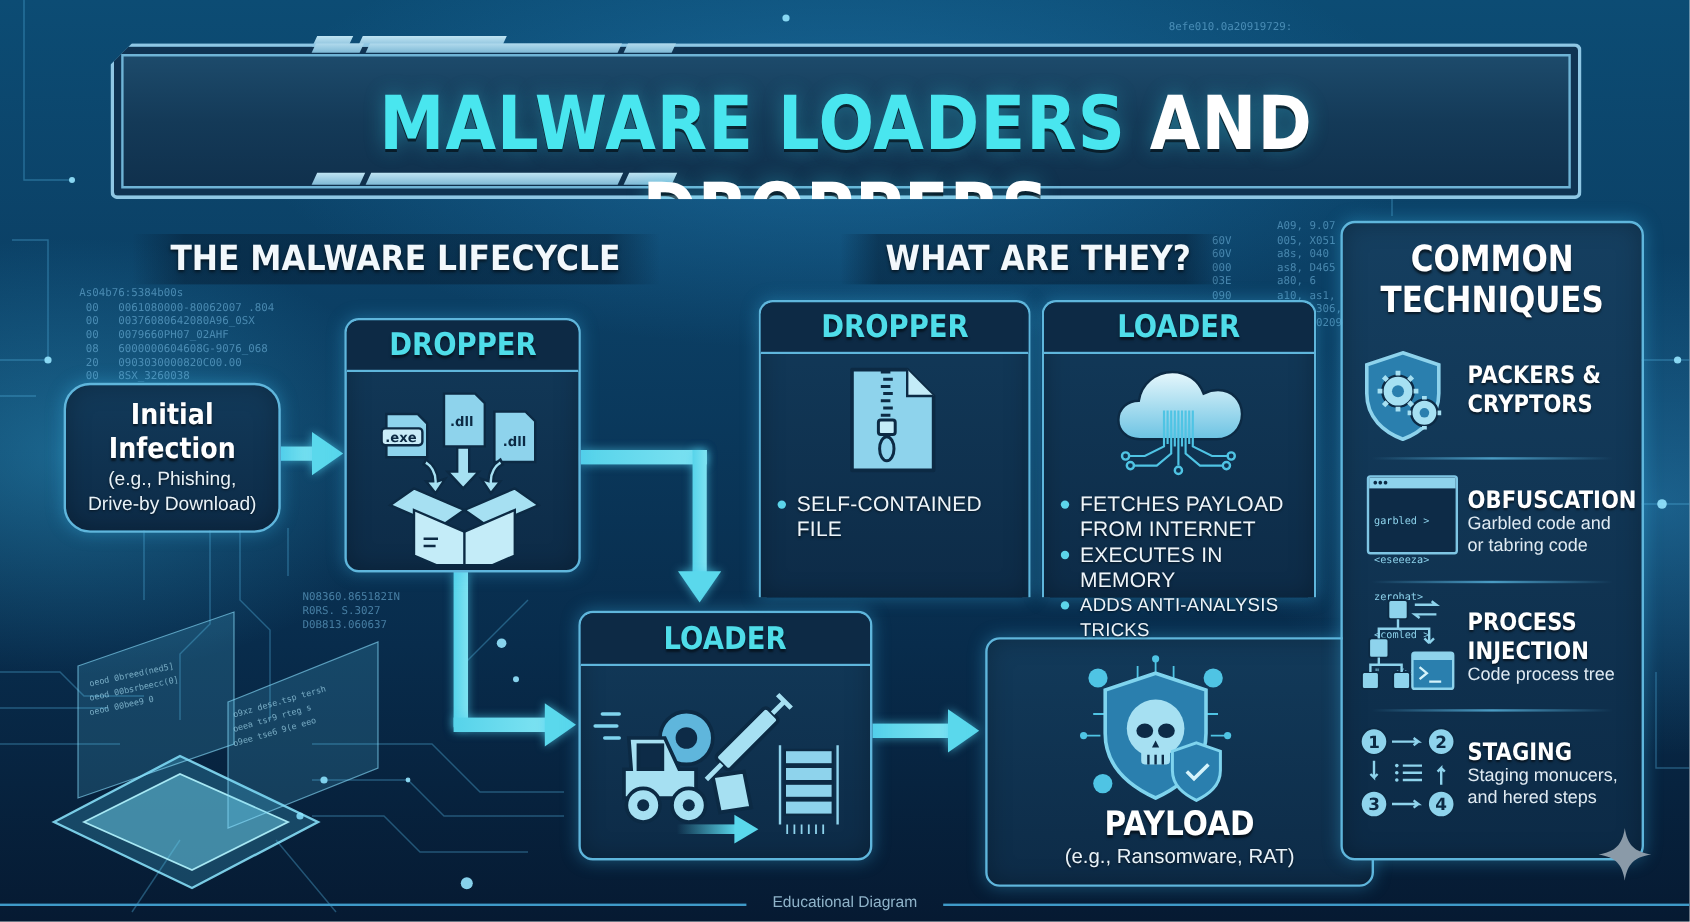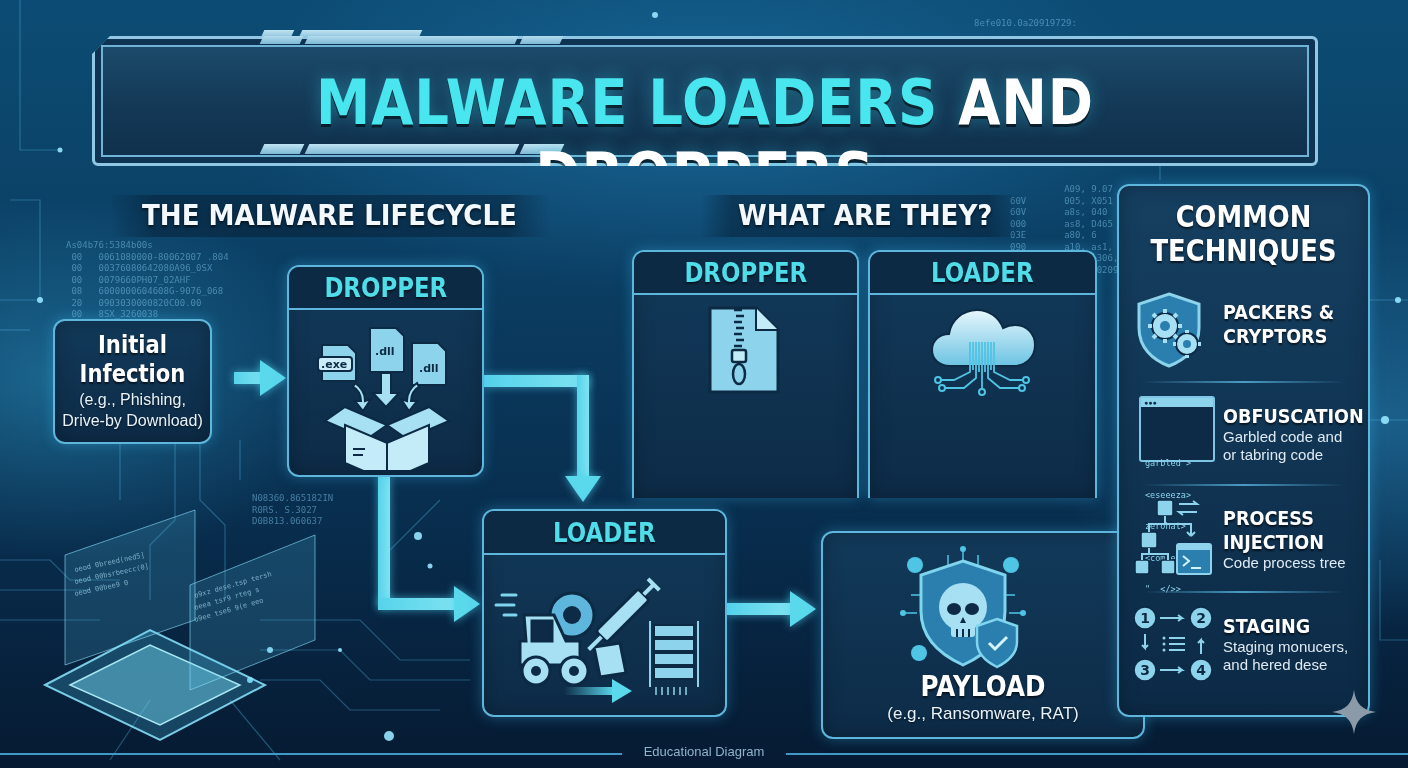--- a/index.html
+++ b/index.html
@@ -242,21 +242,21 @@
 <div class="pipe" style="left:577px; top:375px; width:12px; height:105px;"></div>
 <div class="arrowhead-d" style="left:565px; top:476px;"></div>
 
 <div class="pipe" style="left:378px; top:476px; width:12px; height:130px;"></div>
 <div class="pipe" style="left:378px; top:598px; width:80px; height:12px;"></div>
 <div class="arrowhead-r" style="left:454px; top:586px;"></div>
 
 <div class="pipe" style="left:727px; top:603px; width:66px; height:12px;"></div>
 <div class="arrowhead-r" style="left:790px; top:591px;"></div>
 
-<div class="panel" style="left:53px; top:319px; width:159px; height:125px;">
+<div class="panel" style="left:53px; top:319px; width:181px; height:125px;border-radius:22px;">
   <div style="position:absolute; left:0; right:0; top:10px; text-align:center;">
     <div class="box-text-main" style="font-size:24px; line-height:29px; transform:scaleX(0.88);">Initial</div>
     <div class="box-text-main" style="font-size:24px; line-height:29px; transform:scaleX(0.88);">Infection</div>
     <div class="box-text-sub" style="font-size:16px; line-height:21px;">(e.g., Phishing,</div>
     <div class="box-text-sub" style="font-size:16px; line-height:21px;">Drive-by Download)</div>
   </div>
 </div>
 
 <div class="panel" style="left:287px; top:265px; width:197px; height:212px;">
   <div class="panel-header" style="height:43px;">
@@ -365,20 +365,21 @@
   <svg style="position:absolute; left:72px; top:52px;" width="76" height="92" viewBox="0 0 76 92">
     <path d="M4 4 h46 l22 22 v62 h-68z" fill="#8ed3ec" stroke="#0c2a44" stroke-width="3" stroke-linejoin="round"></path>
     <path d="M50 4 v22 h22" fill="#c4ecf8" stroke="#0c2a44" stroke-width="2"></path>
     <g stroke="#0c2a44" stroke-width="2.5">
       <path d="M28 6 h8 M30 12 h8 M28 18 h8 M30 24 h8 M28 30 h8 M30 36 h8 M28 42 h8"></path>
     </g>
     <rect x="26" y="46" width="14" height="12" rx="2" fill="#c4ecf8" stroke="#0c2a44" stroke-width="2.5"></rect>
     <ellipse cx="33" cy="70" rx="6" ry="10" fill="none" stroke="#0c2a44" stroke-width="2.5"></ellipse>
   </svg>
   <ul class="bullets" style="left:12px; top:158px;">
+    <li><span>SELF-CONTAINED FILE</span></li>
   </ul>
 </div>
 
 <div class="panel" style="left:868px; top:250px; width:229px; height:248px; border-radius:12px 12px 0 0; border-bottom:none;">
   <div class="panel-header" style="height:43px;">
     <span class="panel-title" style="font-size:26px; line-height:42px;">LOADER</span>
   </div>
   <svg style="position:absolute; left:60px; top:54px;" width="110" height="94" viewBox="0 0 110 94">
     <defs>
         <linearGradient id="cloudG" x1="0" y1="0" x2="0" y2="1">
@@ -396,20 +397,25 @@
       <path d="M43 36 v28 M49 36 v30 M55 36 v30 M61 36 v28"></path>
     </g>
     <g fill="none" stroke="#4fc4e4" stroke-width="2">
       <circle cx="8" cy="74" r="3"></circle>
         <circle cx="12" cy="82" r="3"></circle>
         <circle cx="52" cy="86" r="3"></circle>
         <circle cx="92" cy="82" r="3"></circle>
         <circle cx="96" cy="74" r="3"></circle>
     </g>
   </svg>
+  <ul class="bullets" style="left:12px; top:158px;">
+    <li><span>FETCHES PAYLOAD</span><br><span>FROM INTERNET</span></li>
+    <li><span>EXECUTES IN MEMORY</span></li>
+    <li class="small"><span>ADDS ANTI-ANALYSIS TRICKS</span></li>
+  </ul>
 </div>
 
 <div class="panel" style="left:1117px; top:184px; width:253px; height:533px; background:linear-gradient(180deg,#153f60 0%,#0c2a46 100%);">
   <div style="position:absolute; left:0; right:0; top:14px; text-align:center;">
     <div class="box-text-main" style="font-size:30px; line-height:34px; transform:scaleX(0.86);">COMMON</div>
     <div class="box-text-main" style="font-size:30px; line-height:34px; transform:scaleX(0.86);">TECHNIQUES</div>
   </div>
 
   <div style="position:absolute; left:14px; top:104px;">
     <svg width="80" height="80" viewBox="0 0 80 80">
@@ -429,21 +435,21 @@
   <div style="position:absolute; left:104px; top:114px;">
     <div class="tech-title">PACKERS &amp;</div>
     <div class="tech-title">CRYPTORS</div>
   </div>
   <div class="tech-sep" style="top:195px;"></div>
 
   <div style="position:absolute; left:20px; top:210px; width:76px; height:66px; border:2px solid #7fc6e4; border-radius:3px; background:#0d2b47;">
     <div style="height:9px; background:#8ed3ec; position:relative;">
       <span style="position:absolute; left:3px; top:1px; font-size:7px; line-height:7px; color:#0c2a44;">●●●</span>
     </div>
-    <div style="font-family:'DejaVu Sans Mono',monospace; font-size:8.5px; line-height:10.5px; color:#8ed3ec; padding:2px 4px; white-space:pre;margin-top:28px;">
+    <div style="font-family:'DejaVu Sans Mono',monospace; font-size:8.5px; line-height:10.5px; color:#8ed3ec; padding:2px 4px; white-space:pre;">
       <div>garbled &gt;</div>
       <div>&lt;eseeeza&gt;</div>
       <div>zerohat&gt;</div>
       <div>&lt;comled &gt;</div>
       <div>"  &lt;/&gt;&gt;</div>
     </div>
   </div>
   <div style="position:absolute; left:104px; top:218px;">
     <div class="tech-title">OBFUSCATION</div>
     <div class="tech-desc">Garbled code and</div>
@@ -497,21 +503,21 @@
     </g>
     <g fill="#8ed3ec">
         <circle cx="31" cy="32" r="1.5"></circle>
         <circle cx="31" cy="38" r="1.5"></circle>
         <circle cx="31" cy="44" r="1.5"></circle>
       </g>
   </svg>
   <div style="position:absolute; left:104px; top:428px;">
     <div class="tech-title">STAGING</div>
     <div class="tech-desc">Staging monucers,</div>
-    <div class="tech-desc">and hered dese</div>
+    <div class="tech-desc">and hered steps</div>
   </div>
 </div>
 
 <svg class="sparkle" viewBox="0 0 44 44">
   <path d="M22 0 C24 14 30 20 44 22 C30 24 24 30 22 44 C20 30 14 24 0 22 C14 20 20 14 22 0z" fill="#8a9aa8"></path>
 </svg>
 
 <div class="footer-line" style="left:0; width:622px;"></div>
 <div class="footer-line" style="left:786px; width:622px;"></div>
 <div class="footer">Educational Diagram</div>

